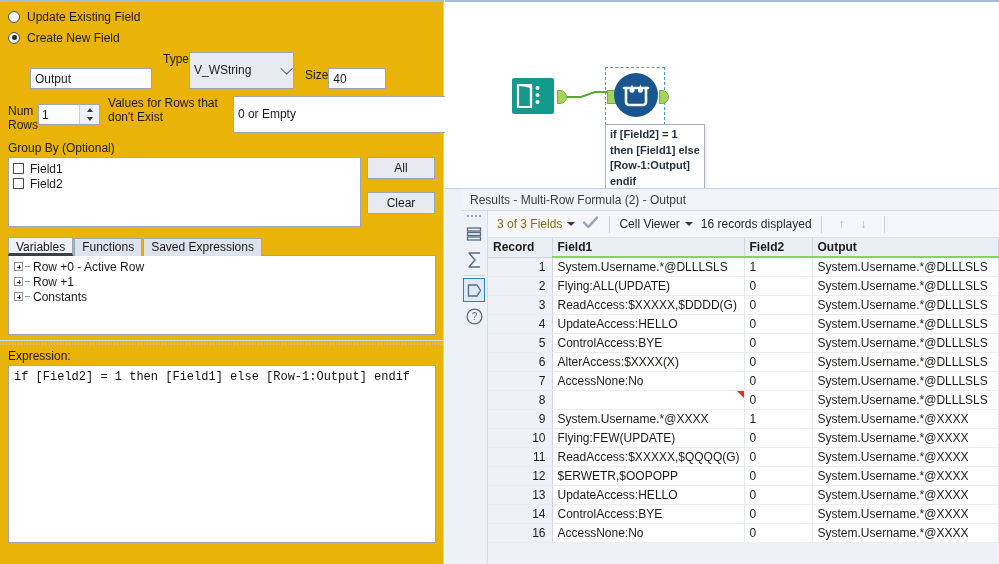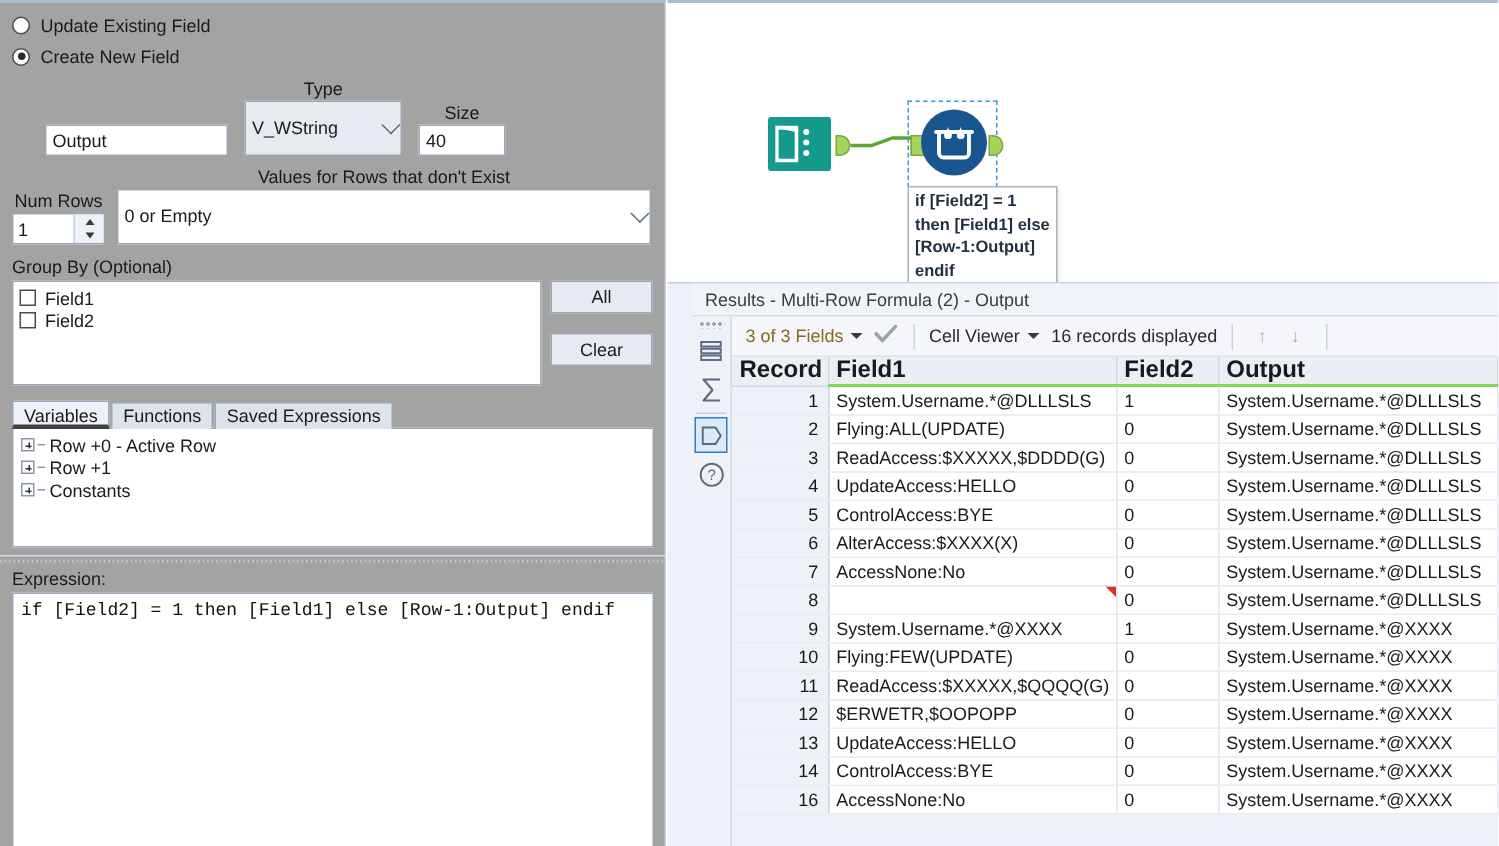--- a/index.html
+++ b/index.html
@@ -11,40 +11,40 @@
     font-size: 12px;
     color: #1a1a1a;
     background: #ffffff;
   }
   #app { position: relative; width: 999px; height: 564px; }
 
   
   #config-panel {
     position: absolute; left: 0; top: 0;
     width: 444px; height: 564px;
-    background: #a3a3a3;
+    background: #eab308;
     border-top: 2px solid #a8bcd4;
     border-right: 1px solid #c2cfe0;
   }
   .cfg-inner { padding: 4px 8px 0 8px; }
 
   .radio-row { display: flex; align-items: center; height: 21px; }
   .radio {
     width: 12px; height: 12px; border-radius: 50%;
     border: 1px solid #4c4c4c; background: #fff;
     margin-right: 7px; position: relative; flex: none;
   }
   .radio.on::after {
     content: ""; position: absolute; left: 2.5px; top: 2.5px;
     width: 5px; height: 5px; border-radius: 50%; background: #2b2b2b;
   }
   .radio-label { font-size: 12px; color: #1a1a1a; }
 
   .field-block { display: flex; align-items: flex-end; margin-top: 4px; padding-left: 22px; }
-  .fb-col { display: flex; flex-direction: column; align-items: center; }
+  .fb-col { display: flex; flex-direction: row; }
   .fb-label { font-size: 12px; margin-bottom: 1px; color: #1a1a1a; }
 
   .txtinput {
     height: 21px; border: 1px solid #9aa7b8; background: #fff;
     font-family: "Liberation Sans", sans-serif; font-size: 12px;
     padding: 0 4px; line-height: 19px; color: #1a1a1a; outline: none;
   }
   .dropdown {
     height: 37px; border: 1px solid #9aa7b8; background: #e7ebf1;
     font-size: 12px; padding: 0 4px; line-height: 19px;
@@ -196,21 +196,21 @@
     width: 0; height: 0; margin: 0 8px 0 5px;
     border-left: 4px solid transparent; border-right: 4px solid transparent;
     border-top: 4px solid #3a3a3a;
   }
   .tb-check { margin-right: 2px; }
   .tb-div { width: 1px; height: 17px; background: #c9d2de; margin: 0 9px; }
   .tb-arrow { width: 22px; text-align: center; }
 
   table.grid { border-collapse: collapse; width: 100%; table-layout: fixed; }
   table.grid th {
-    font-size: 16px; font-weight: bold; text-align: left;
+    font-size: 12px; font-weight: bold; text-align: left;
     background: #eaeff6; color: #1a1a1a;
     height: 19px; padding: 0 0 0 5px;
     border-right: 1px solid #cdd6e2; border-bottom: 2px solid #7ed957;
     white-space: nowrap; overflow: hidden;
   }
   table.grid th.rec { text-align: left; border-bottom: 1px solid #cdd6e2; }
   table.grid td {
     font-size: 12px; height: 19px; padding: 0 0 0 5px;
     border-right: 1px solid #e3e9f1; border-bottom: 1px solid #e8edf4;
     background: #fff; white-space: nowrap; overflow: hidden;

